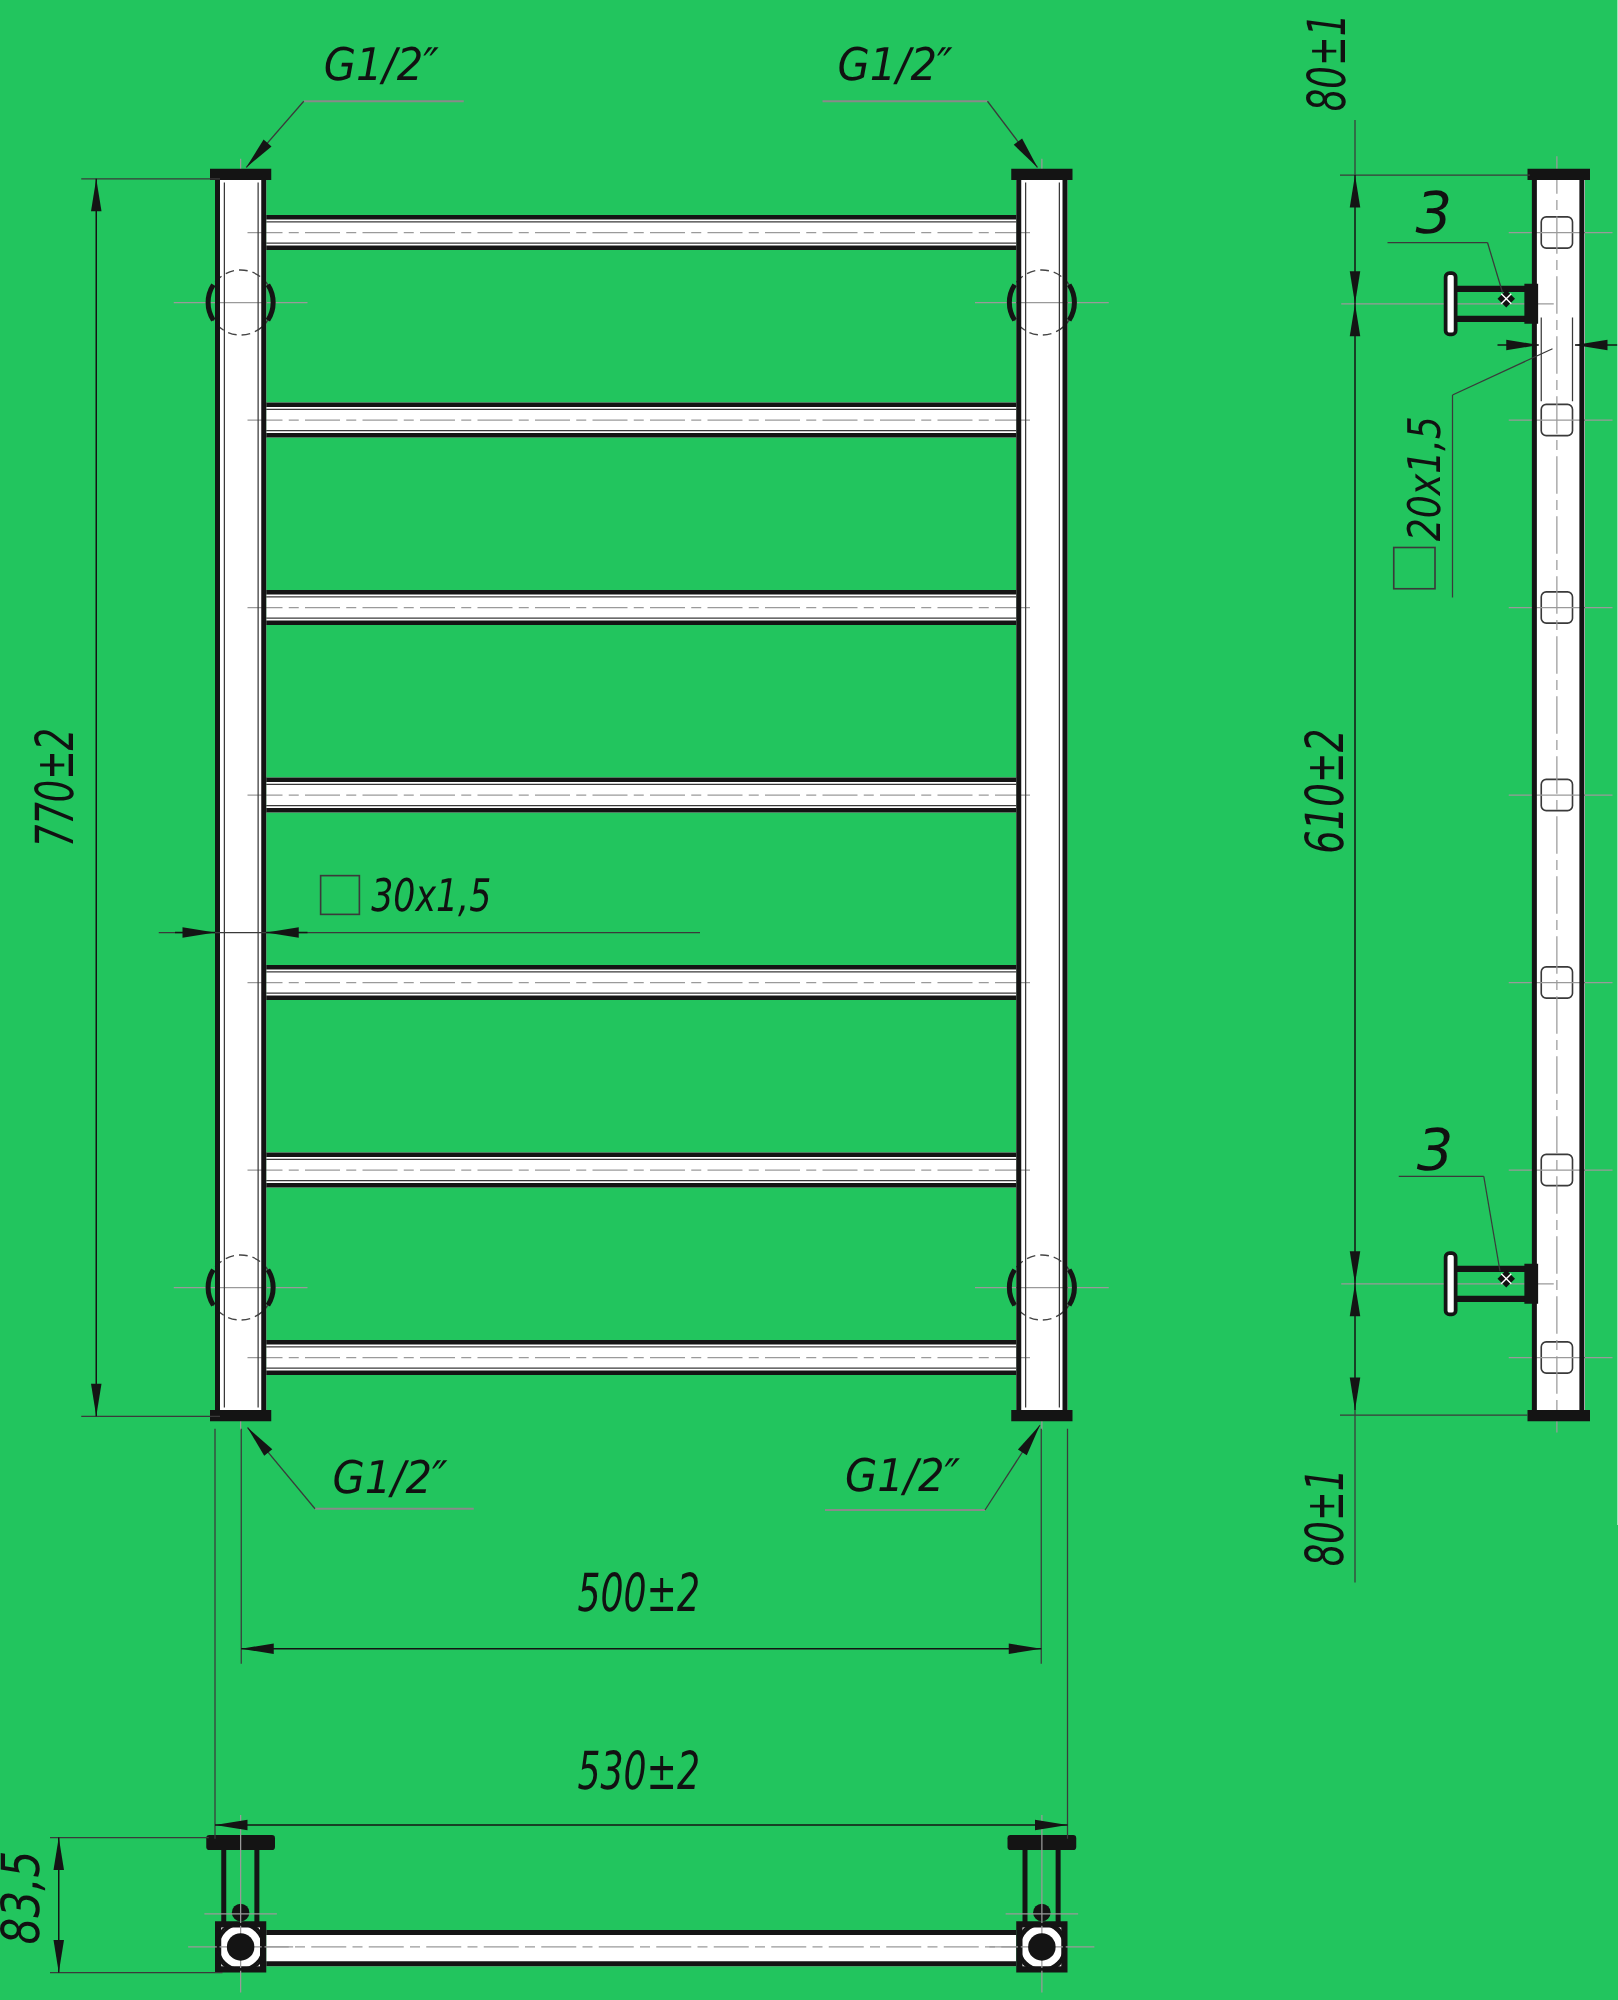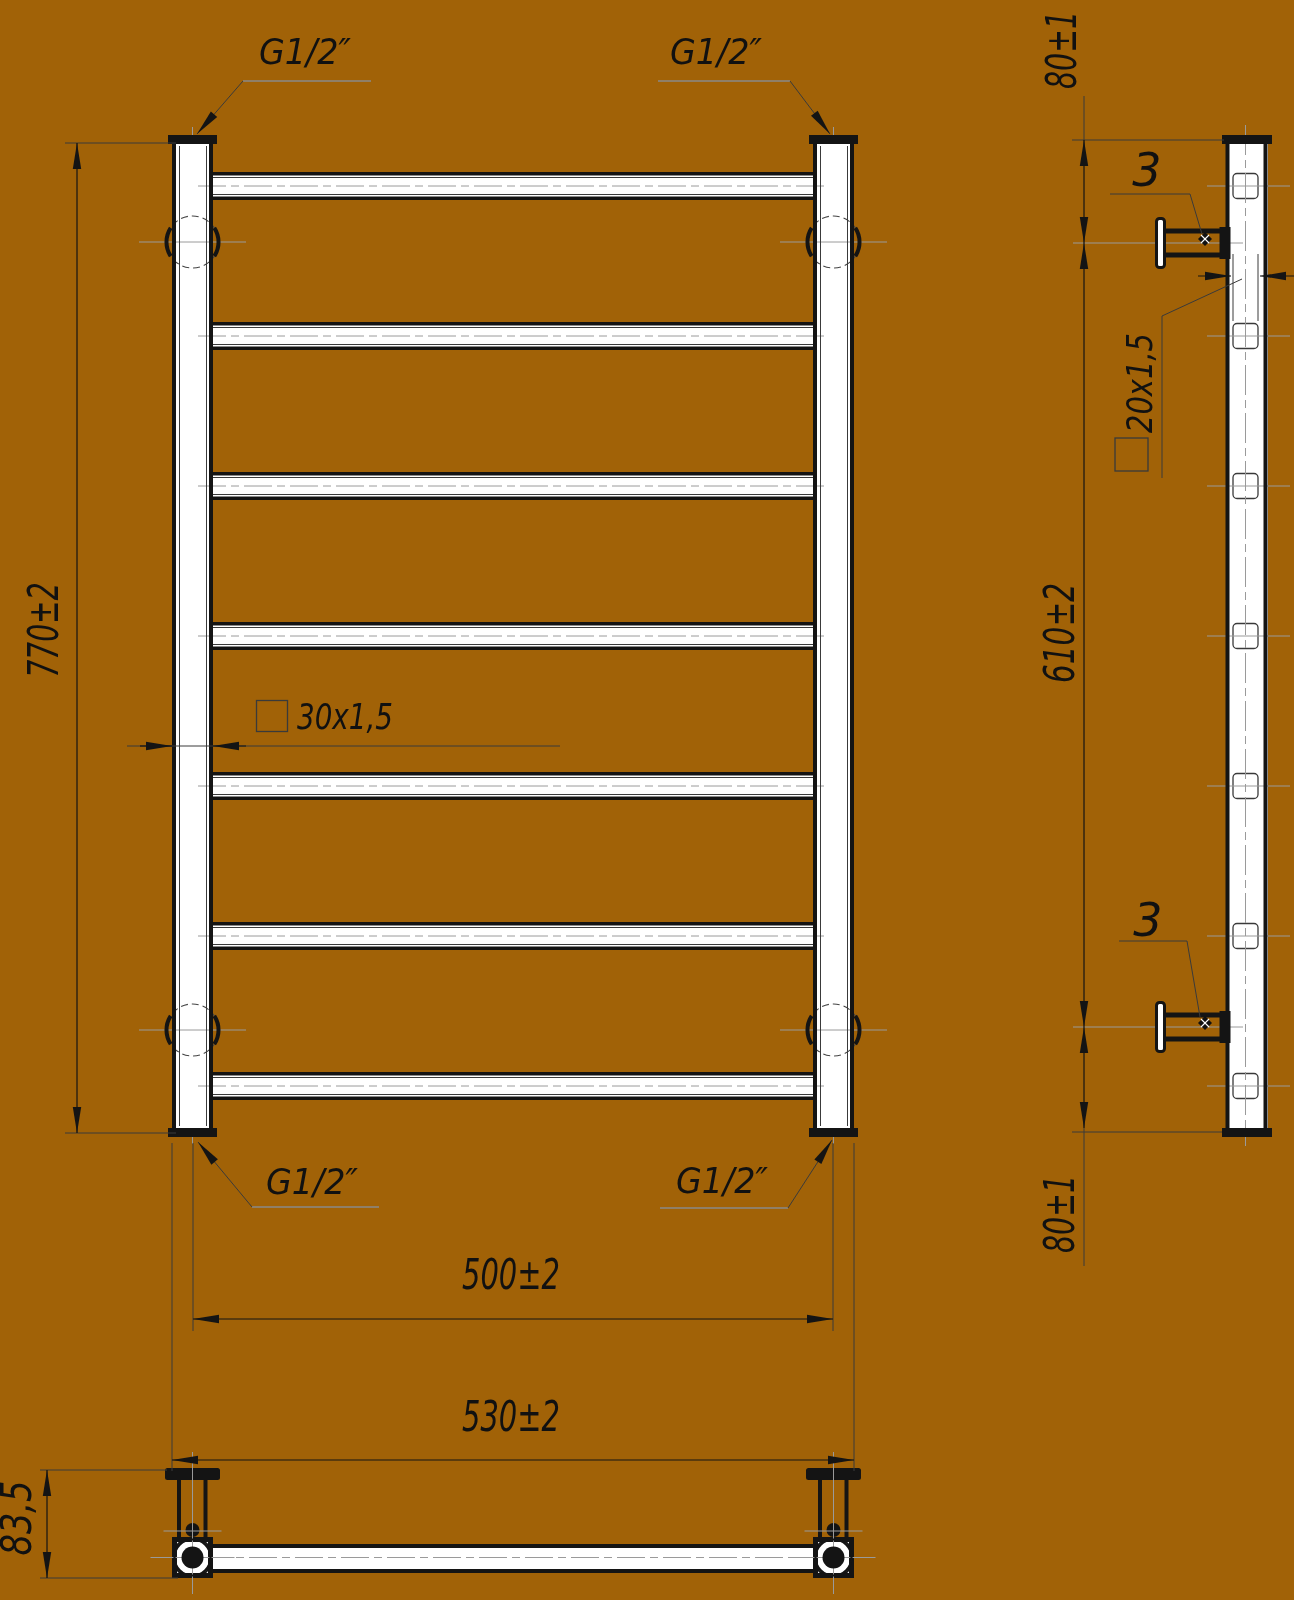--- a/index.html
+++ b/index.html
@@ -1,16 +1,16 @@
 <!DOCTYPE html>
 <html><head>
 <meta charset="utf-8">
 <style>
   html,body{margin:0;padding:0;background:#fff;}
-  .sheet{position:relative;width:1294px;height:1600px;background:#a16207;overflow:hidden;}
+  .sheet{position:relative;width:1294px;height:1600px;background:#22c55e;overflow:hidden;}
   svg{display:block;}
   text{font-family:"DejaVu Sans","Liberation Sans",sans-serif;font-style:italic;fill:#111;}
   .t36{font-size:36px;}
   .t42{font-size:42px;}
   .t46{font-size:46px;}
   .thin{stroke:#3a3a3a;stroke-width:1;fill:none;}
   .dim{stroke:#141414;stroke-width:1.2;fill:none;}
 </style>
 </head>
 <body>

